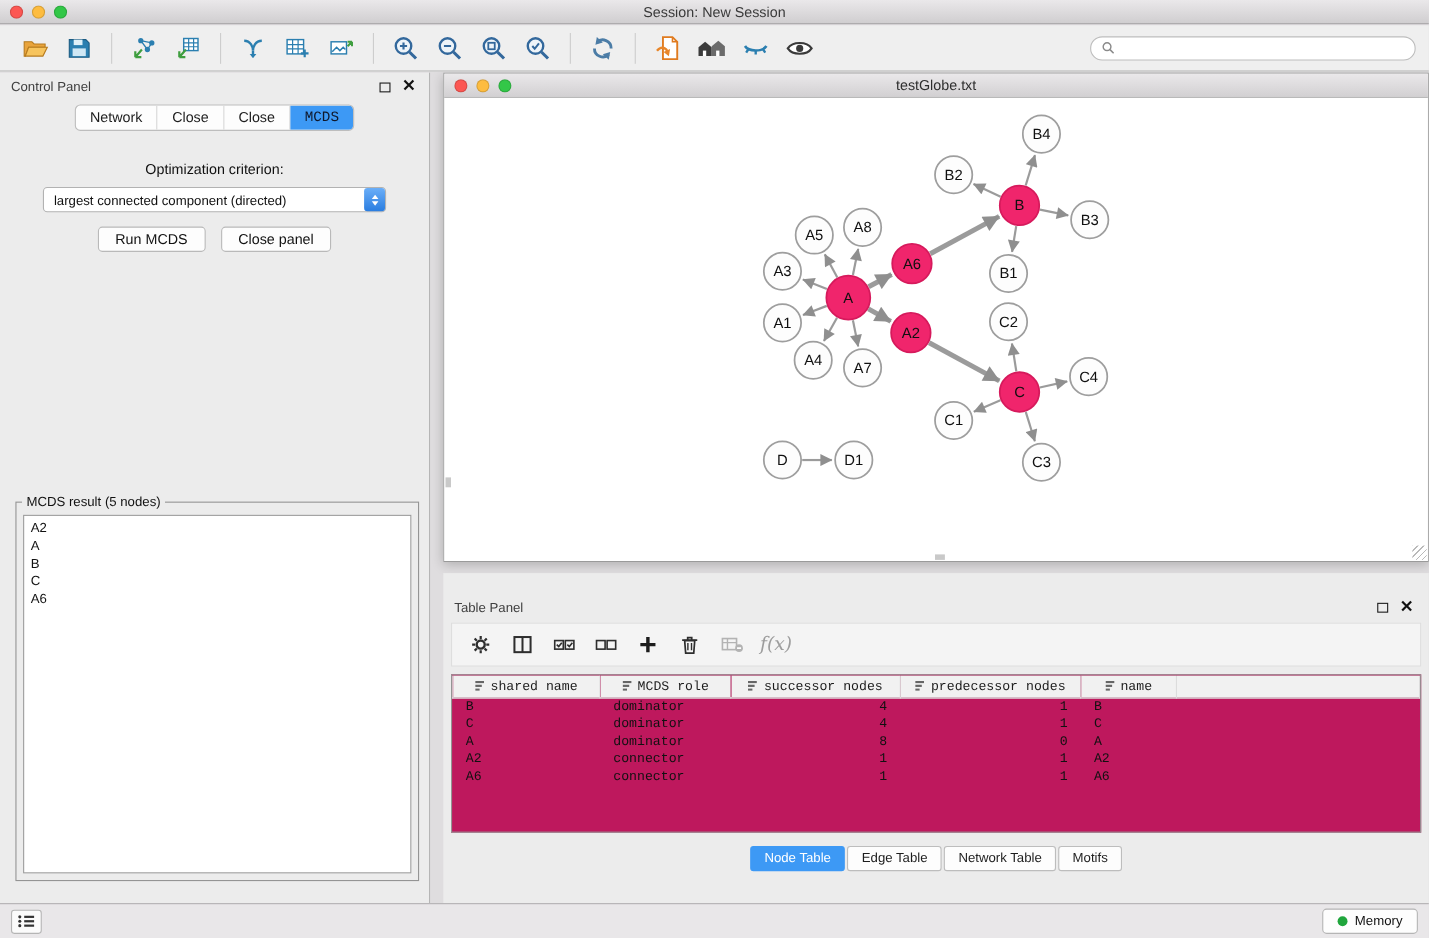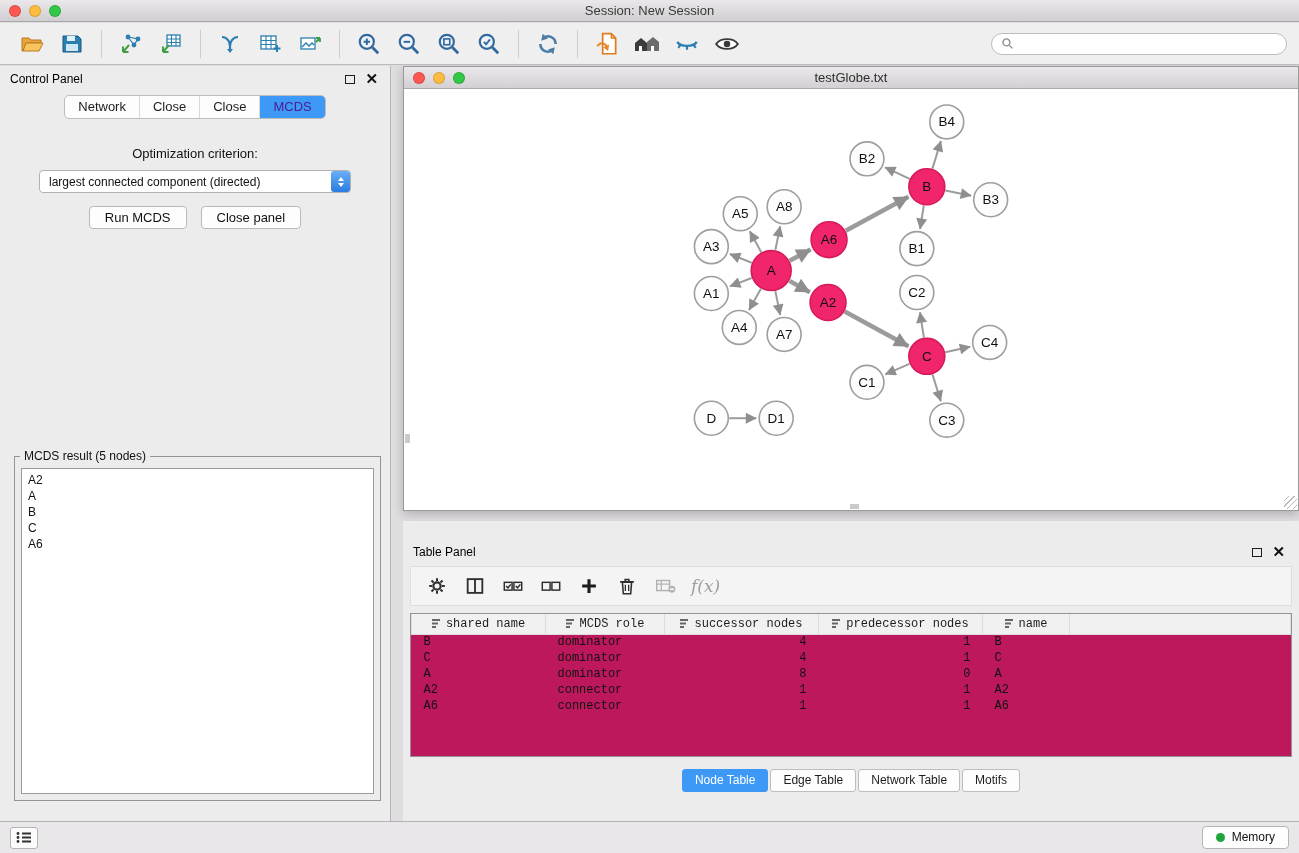--- a/index.html
+++ b/index.html
@@ -24,29 +24,29 @@
   .tb-sep { width:1px; height:28px; background:#cdcdcd; margin:0 9px; }
   .search-field { margin-left:auto; width:296px; height:22px; border:1px solid #bdbdbd; border-radius:12px;
     background:#fff; display:flex; align-items:center; padding:0 9px; gap:5px; }
   .search-field input { border:none; outline:none; flex:1; font-size:12px; background:transparent; font-family:"Liberation Sans",sans-serif; }
   
   .content { position:absolute; top:66px; left:0; right:0; bottom:32px; }
   
   .control-panel { position:absolute; left:0; top:0; bottom:0; width:391px; background:#ececec;
     border-right:1px solid #b5b5b5; }
   .panel-header { display:flex; align-items:center; padding:6px 12px 2px 10px; }
-  .panel-title { font-size:12px; color:#000000; }
+  .panel-title { font-size:12px; color:#404040; }
   .win-icons { margin-left:auto; display:flex; gap:10px; align-items:center; }
   .float-icon { width:10px; height:9px; border:1.5px solid #1d1d1d; display:inline-block; }
   .close-icon { font-size:15px; font-weight:bold; color:#111; line-height:10px; }
   .cp-tabs { display:flex; justify-content:center; margin-top:7px; }
   .seg { display:flex; border:1px solid #bdbdbd; border-radius:5px; overflow:hidden; background:#fdfdfd; }
   .seg-tab { padding:3px 13px 4px; font-size:13px; color:#1d1d1d; border-right:1px solid #d8d8d8; cursor:default; }
   .seg-tab:last-child { border-right:none; }
-  .seg-tab.active { background:#3d99f5; color:#4c1d95; }
+  .seg-tab.active { background:#3d99f5; color:#0f172a;font-family:Liberation Mono, monospace; }
   .opt-label { text-align:center; font-size:13px; margin-top:27px; color:#111; }
   .dropdown { margin:9px auto 0; width:312px; height:23px; background:#fff; border:1px solid #b2b2b2;
     border-radius:4px; display:flex; align-items:center; }
   .dropdown-value { flex:1; font-size:12px; padding-left:9px; color:#111; white-space:nowrap; overflow:hidden; }
   .dropdown-stepper { width:19px; height:21px; margin-right:0px; border-radius:3px;
     background:linear-gradient(#6aaef8,#2a7de0); display:flex; flex-direction:column; align-items:center; justify-content:center; gap:2px; }
   .arr-up { width:0; height:0; border-left:3.5px solid transparent; border-right:3.5px solid transparent; border-bottom:4px solid #fff; }
   .arr-dn { width:0; height:0; border-left:3.5px solid transparent; border-right:3.5px solid transparent; border-top:4px solid #fff; }
   .cp-buttons { display:flex; justify-content:center; gap:14px; margin-top:13px; }
   .btn { background:#fdfdfd; border:1px solid #b9b9b9; border-radius:4px; font-size:13px; padding:3px 15px; color:#111; }

